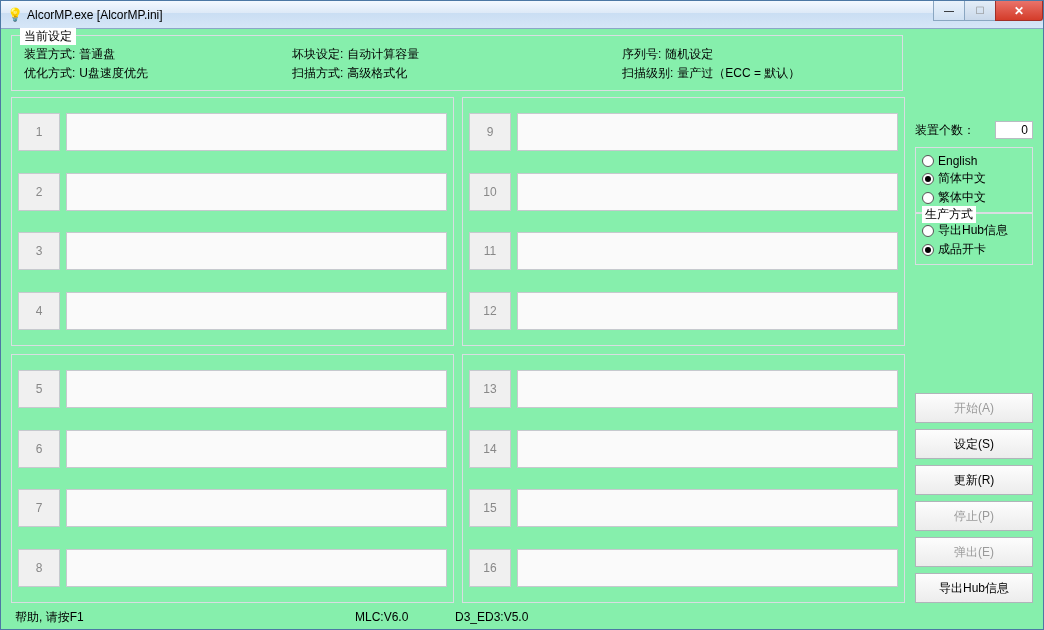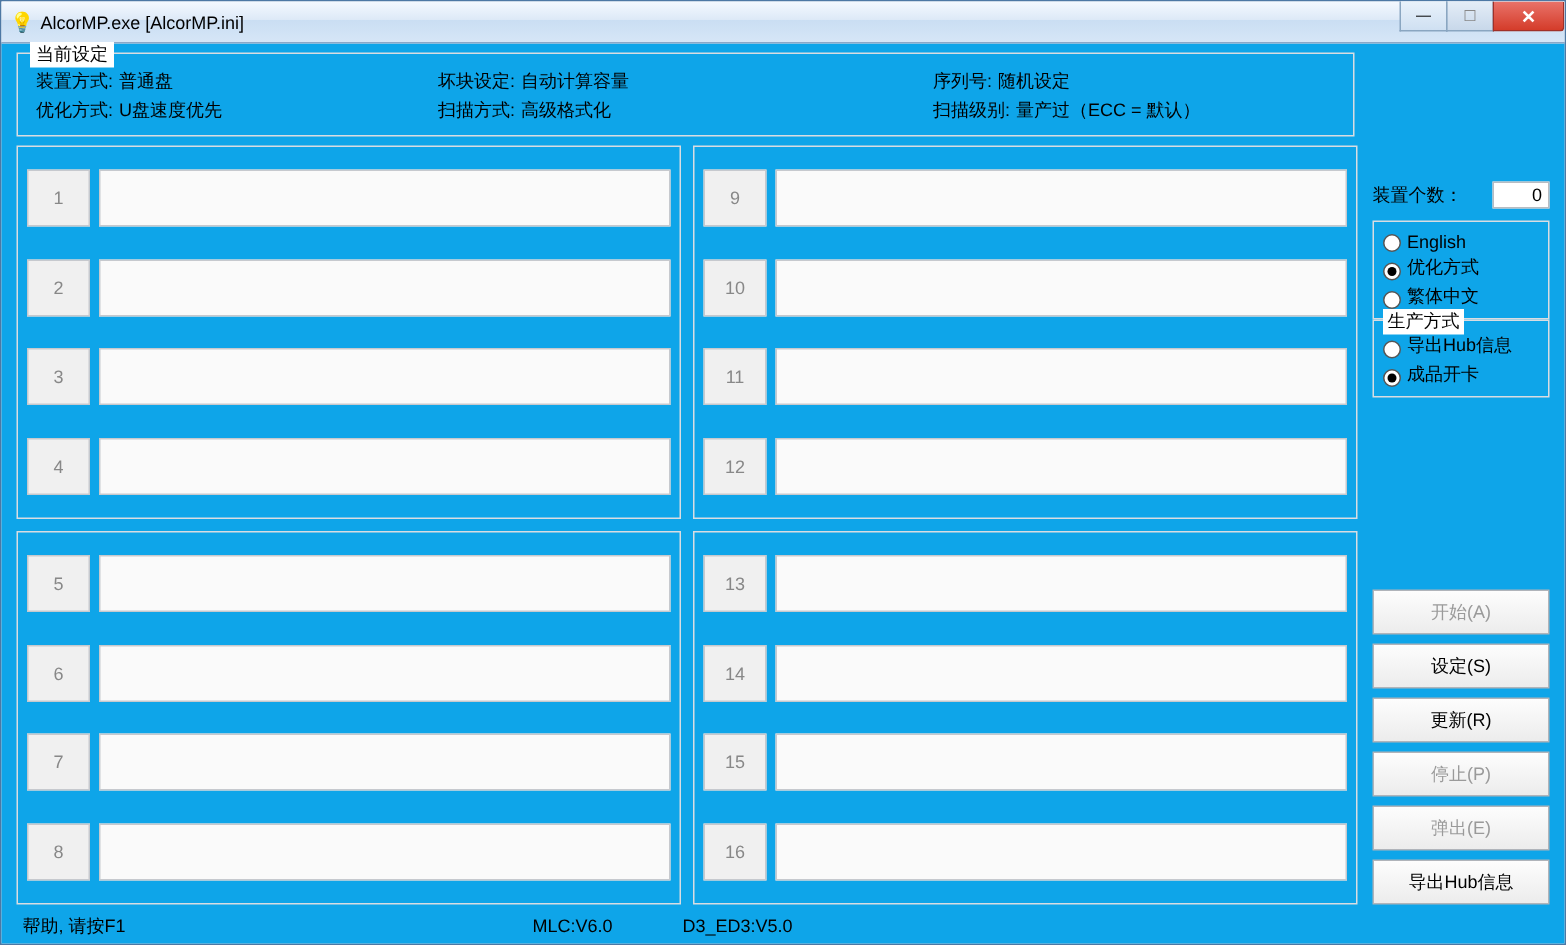--- a/index.html
+++ b/index.html
@@ -59,21 +59,21 @@
       background: linear-gradient(#e9736a,#d43c2a);
       color: #fff;
       border-color: #a03028;
       border-bottom-right-radius: 3px;
       font-weight: bold;
       font-size: 12px;
     }
     .client {
       flex: 1;
       padding: 6px 10px 2px 10px;
-      background: #0ea5e9;
+      background: #86efac;
       display: flex;
       flex-direction: column;
     }
     .settings-group {
       border: 1px solid #d9dde2;
       position: relative;
       padding: 8px 12px 6px 12px;
       margin-bottom: 6px;
     }
     .settings-legend {
@@ -167,21 +167,21 @@
       padding: 6px 6px 4px 6px;
     }
     .group-legend {
       position: absolute;
       top: -8px; left: 6px;
       background: #fff;
       padding: 0 3px;
     }
     .radio-row {
       display: flex;
-      align-items: flex-end;
+      align-items: center;
       gap: 4px;
       margin: 2px 0;
       font-size: 12px;
     }
     .radio-dot {
       width: 12px; height: 12px;
       border: 1px solid #555;
       border-radius: 50%;
       display: inline-flex; align-items:center; justify-content:center;
       background:#fff;
@@ -345,21 +345,21 @@
           <span class="count-box">0</span>
         </div>
 
         <div class="group-box lang-box">
           <div class="radio-row">
               <span class="radio-dot"></span>
               <span>English</span>
             </div>
           <div class="radio-row">
               <span class="radio-dot sel"></span>
-              <span>优化方式</span>
+              <span>简体中文</span>
             </div>
           <div class="radio-row">
               <span class="radio-dot"></span>
               <span>繁体中文</span>
             </div>
         </div>
 
         <div class="group-box" style="margin-top:-6px;">
           <div class="group-legend">生产方式</div>
           <div class="radio-row">

